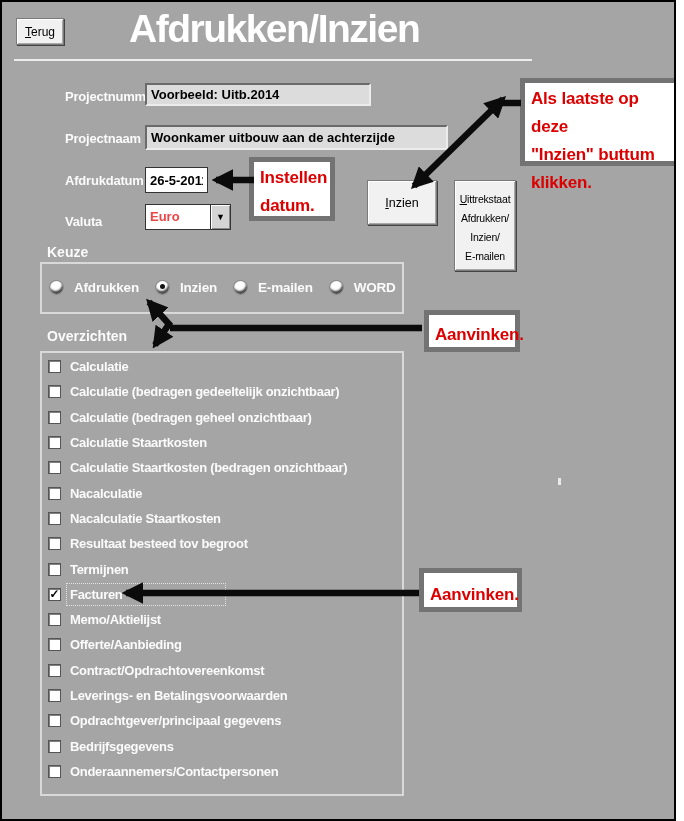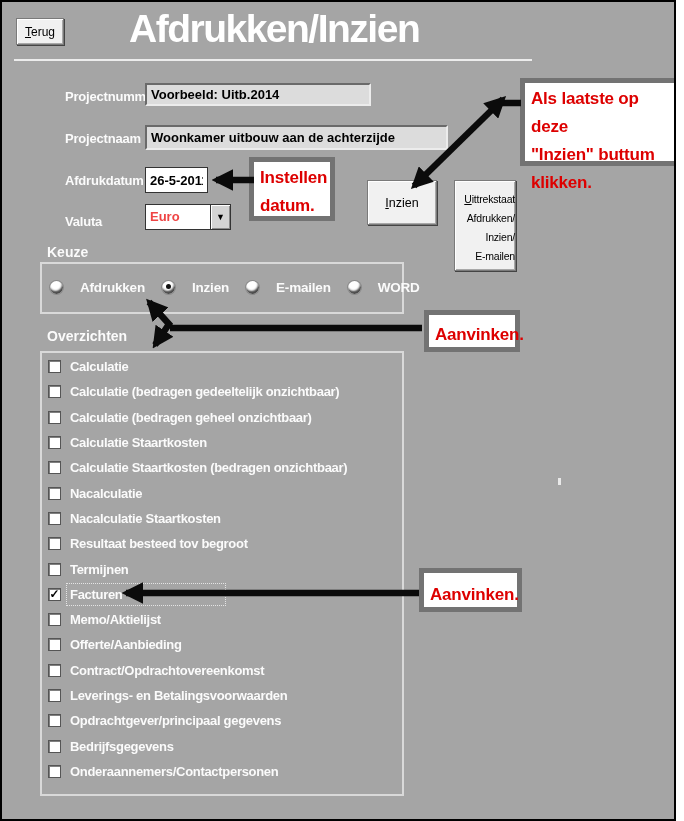--- a/index.html
+++ b/index.html
@@ -14,21 +14,21 @@
   }
   .sep{position:absolute;left:12px;top:57px;width:518px;height:2px;background:#ececec;}
   .btn{
     position:absolute;background:#f1f1f1;color:#000;border:1px solid #7a7a7a;
     box-shadow:inset 1px 1px 0 #ffffff, inset -1px -1px 0 #a8a8a8, 1px 1px 0 rgba(50,50,50,.85);
     font-family:"Liberation Sans",sans-serif;text-align:center;padding:0;cursor:pointer;
   }
   .btn.terug{left:14px;top:16px;width:48px;height:27px;font-size:12px;}
   .btn.inzien{left:365px;top:178px;width:70px;height:45px;font-size:12.5px;}
   .btn.uittrekstaat{left:452px;top:178px;width:62px;height:91px;font-size:10.5px;letter-spacing:-0.2px;padding-top:5px;}
-  .btn.uittrekstaat .uline{display:block;line-height:19px;text-align:right;}
+  .btn.uittrekstaat .uline{display:block;line-height:19px;}
   .field-label{
     position:absolute;left:38px;color:#fbfbfb;font-weight:bold;font-size:13px;
     letter-spacing:-0.2px;white-space:nowrap;padding-left:25px;
   }
   .input{
     position:absolute;box-sizing:border-box;font-family:"Liberation Sans",sans-serif;
     font-size:13px;font-weight:bold;color:#000;padding:2px 4px;
     background:#dcdcdc;border:2px solid;border-color:#6a6a6a #ececec #ececec #6a6a6a;
   }
   .input.white{background:#fff;border:1px solid #333;}
@@ -40,21 +40,21 @@
   .select-btn{
     width:19px;background:#d4d4d4;border-left:1px solid #333;
     box-shadow:inset 1px 1px 0 #fff, inset -1px -1px 0 #8a8a8a;
     display:flex;align-items:center;justify-content:center;font-size:9px;color:#000;
   }
   .group-label{position:absolute;left:45px;color:#fbfbfb;font-weight:bold;font-size:14px;}
   .groupbox{position:absolute;left:38px;width:364px;box-sizing:border-box;border:2px solid #d9d9d9;}
   .keuze-box{top:260px;height:52px;}
   .overzichten-box{top:349px;height:445px;}
   .radio-row{position:absolute;left:8px;top:16px;display:flex;gap:17px;align-items:center;}
-  .radio-option{display:flex;align-items:center;gap:17px;cursor:pointer;}
+  .radio-option{display:flex;align-items:center;gap:11px;cursor:pointer;}
   .radio{
     position:relative;width:13px;height:13px;border-radius:50%;background:#fff;flex:none;
     box-shadow:inset -1px -3px 2px #4a4a4a, 0 0 0 1px rgba(90,90,90,.35);
   }
   .radio .dot{position:absolute;left:4px;top:3px;width:5px;height:5px;border-radius:50%;background:#111;}
   .radio-label{color:#fbfbfb;font-weight:bold;font-size:13.5px;letter-spacing:-0.2px;white-space:nowrap;}
   .check-list{padding-top:1px;}
   .check-row{display:flex;align-items:center;height:25.3px;padding-left:6px;cursor:pointer;}
   .checkbox{
     width:13px;height:13px;box-sizing:border-box;background:#fff;flex:none;

